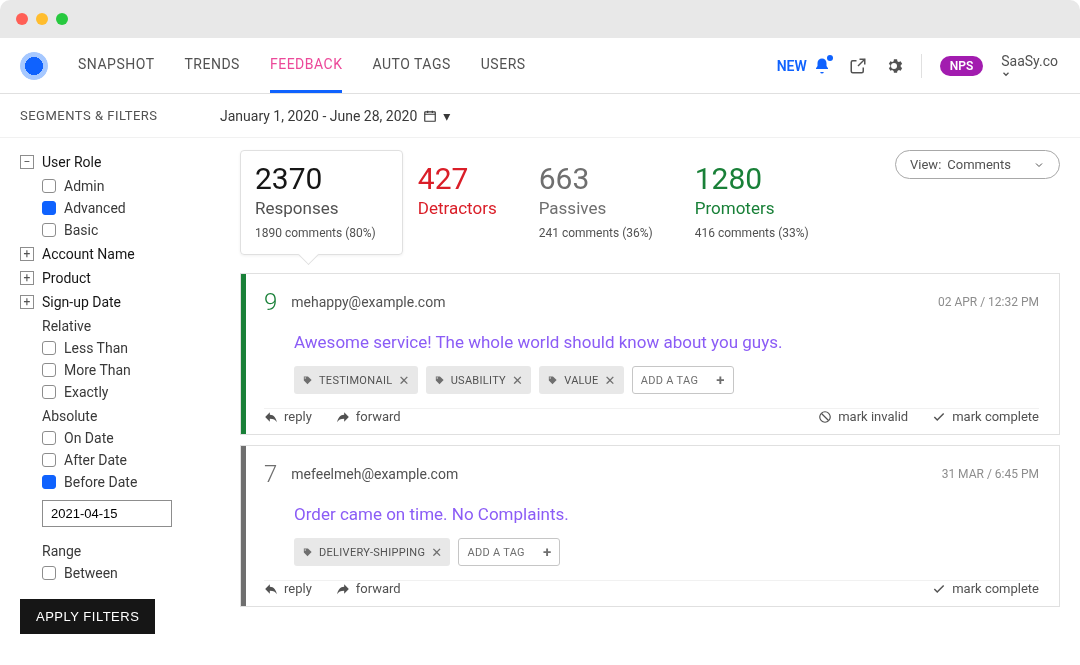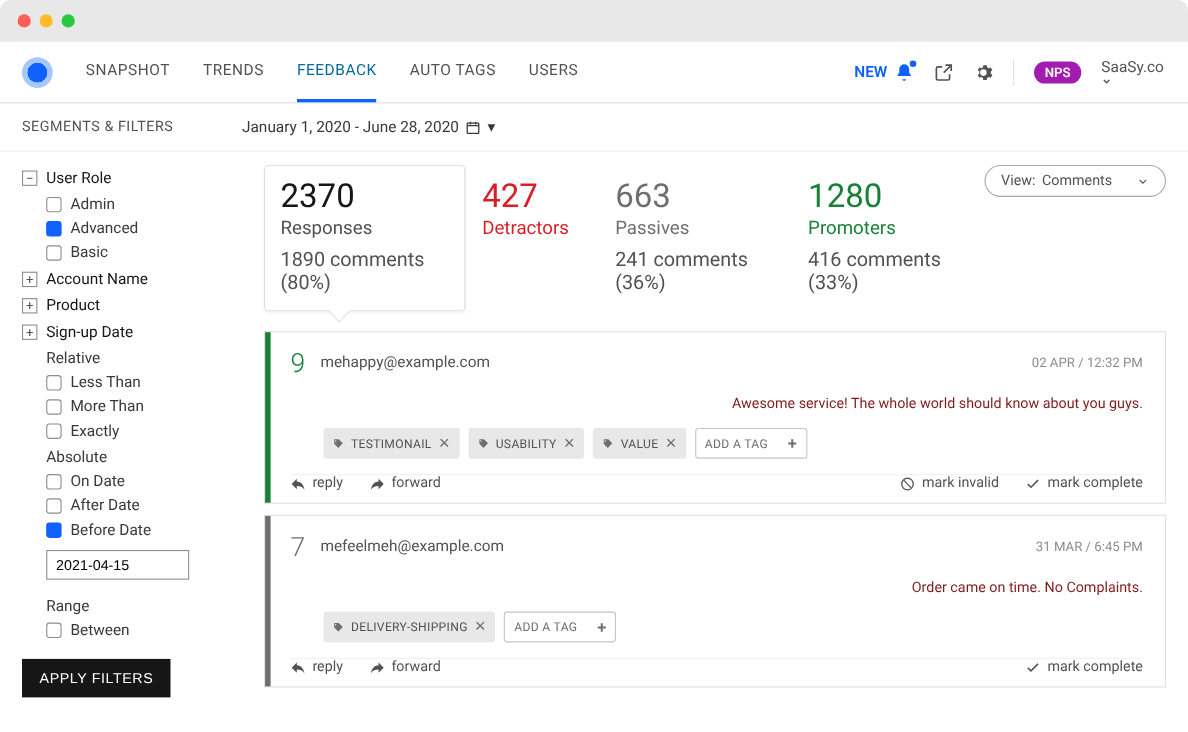--- a/index.html
+++ b/index.html
@@ -10,21 +10,21 @@
 .dot { width: 12px; height: 12px; border-radius: 50%; }
 .dot.red { background: #ff5f56; }
 .dot.yellow { background: #ffbd2e; }
 .dot.green { background: #27c93f; }
 
 
 .topnav { height: 56px; border-bottom: 1px solid #e0e0e0; display: flex; align-items: center; padding: 0 20px; }
 .logo { width: 28px; height: 28px; border-radius: 50%; background: radial-gradient(circle at center, #0f62fe 45%, #a6c8ff 46%, #a6c8ff 70%, #d0e2ff 71%); margin-right: 30px; }
 .nav-items { display: flex; gap: 30px; }
 .nav-item { color: #525252; font-size: 14px; letter-spacing: 0.5px; cursor: pointer; padding: 18px 0; border-bottom: 3px solid transparent; }
-.nav-item.active { color: #0369a1; border-bottom-color: #0f62fe; }
+.nav-item.active { color: #ec4899; border-bottom-color: #0f62fe; }
 .nav-right { margin-left: auto; display: flex; align-items: center; gap: 18px; }
 .new-link { color: #0f62fe; font-weight: 600; font-size: 14px; display: flex; align-items: center; gap: 6px; }
 .bell-badge { position: relative; }
 .bell-badge::after { content: ''; position: absolute; top: -2px; right: -2px; width: 6px; height: 6px; background: #0f62fe; border-radius: 50%; }
 .icon-btn { color: #525252; cursor: pointer; display: flex; }
 .vsep { width: 1px; height: 24px; background: #e0e0e0; }
 .nps-badge { background: #a21caf; color: #fff; padding: 3px 10px; border-radius: 12px; font-size: 12px; font-weight: 600; }
 .company { color: #525252; font-size: 14px; }
 .chev { margin-left: 2px; }
 
@@ -52,42 +52,42 @@
 .date-input { width: 130px; border: 1px solid #8d8d8d; padding: 5px 8px; font-size: 13px; margin: 4px 0 8px 22px; }
 .apply-btn { background: #161616; color: #fff; border: none; padding: 10px 16px; font-size: 13px; letter-spacing: 0.5px; cursor: pointer; margin-top: 10px; margin-left: 0; }
 
 
 .stats-row { display: flex; align-items: flex-start; gap: 0; }
 .stat-card { padding: 10px 26px 14px 14px; border: 1px solid transparent; }
 .stat-card.active { border: 1px solid #e0e0e0; border-radius: 4px; box-shadow: 0 1px 3px rgba(0,0,0,0.06); position: relative; }
 .stat-card.active::after { content: ''; position: absolute; bottom: -8px; left: 60px; width: 14px; height: 14px; background: #fff; border-right: 1px solid #e0e0e0; border-bottom: 1px solid #e0e0e0; transform: rotate(45deg); }
 .stat-num { font-size: 30px; font-weight: 400; }
 .stat-label { font-size: 17px; margin-top: 2px; }
-.stat-sub { font-size: 18px; color: #525252; margin-top: 8px; }
+.stat-sub { font-size: 12px; color: #525252; margin-top: 8px; }
 .stat-responses .stat-num { color: #161616; }
 .stat-responses .stat-label { color: #525252; }
 .stat-detractors .stat-num, .stat-detractors .stat-label { color: #da1e28; }
 .stat-passives .stat-num, .stat-passives .stat-label { color: #6f6f6f; }
 .stat-promoters .stat-num, .stat-promoters .stat-label { color: #198038; }
 .view-select { margin-left: auto; margin-right: 20px; border: 1px solid #a8a8a8; border-radius: 20px; padding: 6px 14px; display: flex; align-items: center; gap: 6px; font-size: 13px; color: #525252; cursor: pointer; }
 .view-select .chev { margin-left: 16px; }
 
 
 .cards { margin-top: 18px; padding-right: 20px; }
 .card { border: 1px solid #e0e0e0; margin-bottom: 10px; display: flex; }
 .score-bar { width: 5px; }
 .score-green { background: #198038; }
 .score-gray { background: #6f6f6f; }
 .card-body { flex: 1; padding: 14px 20px 10px 18px; }
 .card-head { display: flex; align-items: center; margin-bottom: 16px; }
 .score { font-size: 24px; color: #198038; margin-right: 14px; font-weight: 300; }
 .score.gray { color: #6f6f6f; }
 .email { color: #525252; font-size: 14px; }
 .timestamp { margin-left: auto; color: #8d8d8d; font-size: 12px; }
-.comment { font-size: 13px; color: #7f1d1d; margin-bottom: 14px; padding-left: 30px; text-align: right; }
+.comment { font-size: 17px; color: #8b5cf6; margin-bottom: 14px; padding-left: 30px; }
 .tags { display: flex; gap: 8px; flex-wrap: wrap; padding-left: 30px; margin-bottom: 14px; }
 .tag { background: #e8e8e8; border-radius: 3px; padding: 4px 8px; display: flex; align-items: center; gap: 6px; font-size: 11px; color: #525252; letter-spacing: 0.3px; }
 .tag .tag-x { cursor: pointer; font-size: 13px; color: #6f6f6f; }
 .add-tag { border: 1px solid #c6c6c6; border-radius: 3px; padding: 4px 8px; display: flex; align-items: center; gap: 18px; font-size: 11px; color: #6f6f6f; letter-spacing: 0.3px; cursor: pointer; text-align: center; }
 .add-tag .plus { font-size: 15px; font-weight: 600; }
 .card-actions { display: flex; align-items: center; border-top: 1px solid #f1f1f1; gap: 24px; }
 .act { display: flex; align-items: center; gap: 6px; color: #525252; font-size: 13px; cursor: pointer; }
 .act.right { margin-left: auto; }
 svg { display: block; }
 </style>

